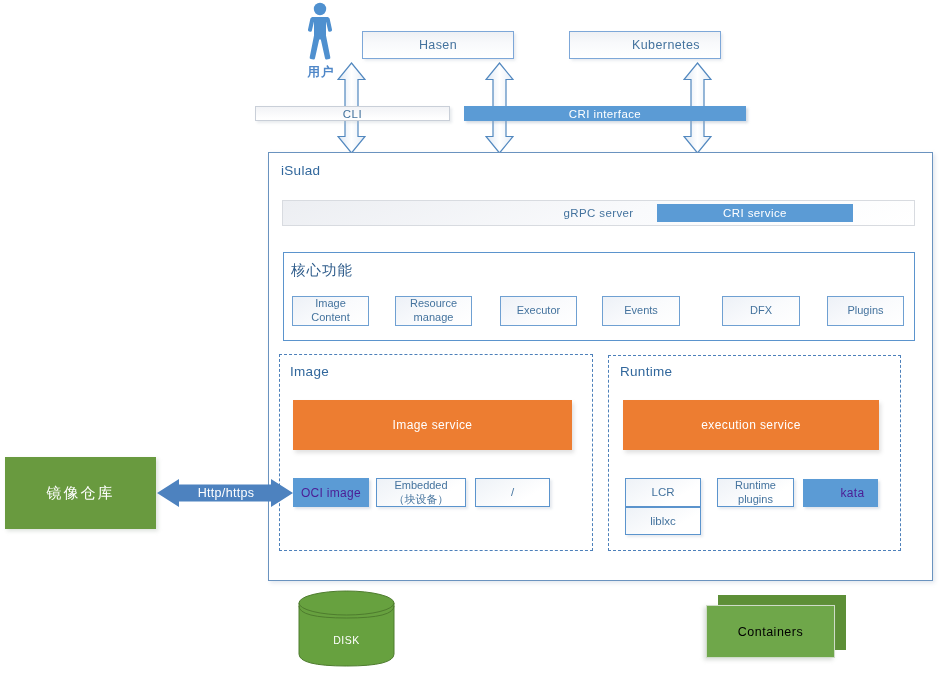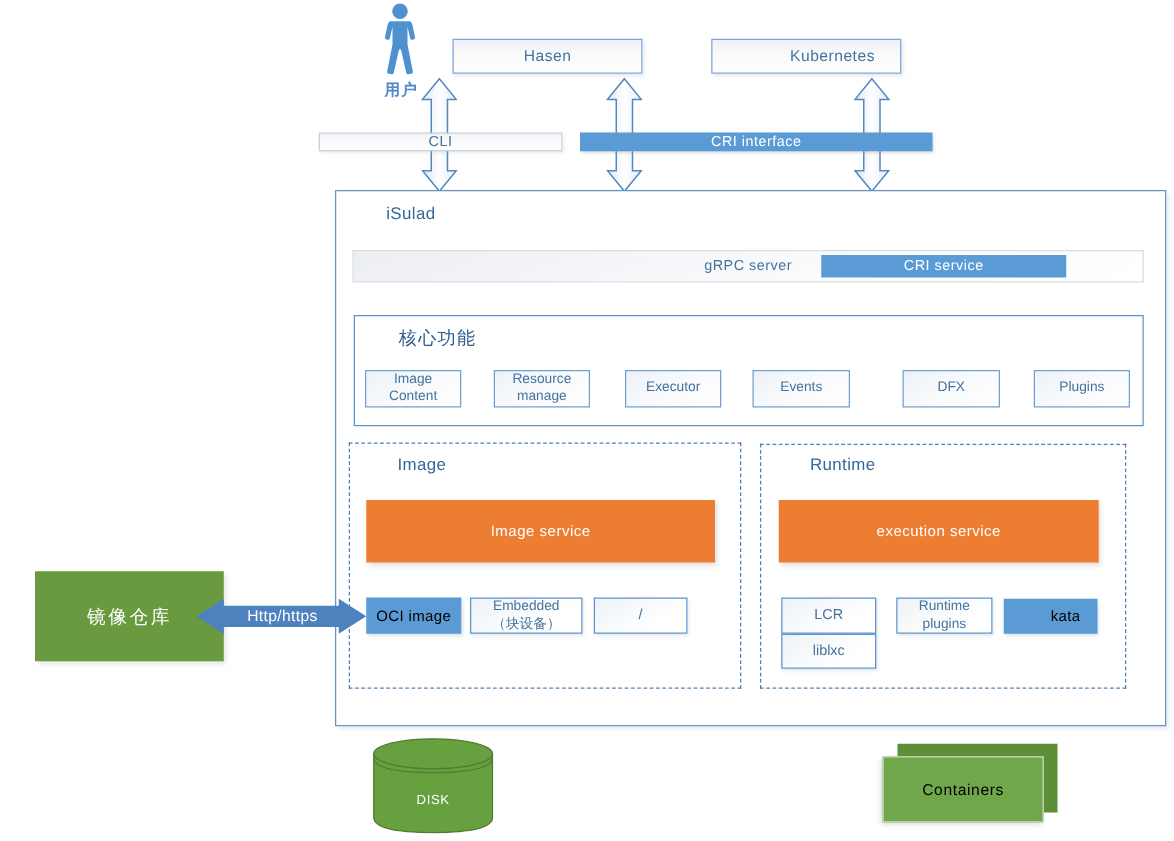--- a/index.html
+++ b/index.html
@@ -29,21 +29,21 @@
   .bluebar{
     background:#5b9bd5;color:#ffffff;font-size:11.5px;letter-spacing:.4px;
     box-shadow:1.5px 1.5px 2.5px rgba(150,165,185,.4);
   }
 
   
   .outer{
     border:1.5px solid #6a93bf;background:#ffffff;
     box-shadow:2px 2px 4px rgba(175,190,210,.35);
   }
-  .sectitle{color:#31679c;font-size:13.5px;letter-spacing:.3px;margin-left:28px;}
+  .sectitle{color:#31679c;font-size:13.5px;letter-spacing:.3px;}
 
   
   .grpcbar{
     border:1px solid #d8dbe0;
     background:linear-gradient(160deg,#eceef2 0%,#f9fafc 55%,#ffffff 100%);
     color:#44739e;font-size:11.5px;letter-spacing:.4px;
   }
 
   
   .corebox{border:1.3px solid #5b94cd;background:#ffffff;}
@@ -55,21 +55,21 @@
 
   
   .dashbox{border:1.4px dashed #4d80ba;background:transparent;}
 
   
   .orange{
     background:#ed7d31;color:#ffffff;font-size:12px;letter-spacing:.4px;
     box-shadow:2px 2.5px 4px rgba(190,190,190,.45);
   }
   .bluechip{
-    background:#5b9bd5;color:#000000;font-size:12px;letter-spacing:.3px;
+    background:#5b9bd5;color:#4c1d95;font-size:12px;letter-spacing:.3px;
     box-shadow:1.5px 1.5px 2.5px rgba(160,175,195,.35);
   }
   .whitechip{
     border:1.2px solid #5b94cd;
     background:linear-gradient(150deg,#eef2f7 0%,#ffffff 70%);
     color:#44739e;font-size:11.5px;line-height:1.25;
     box-shadow:1.5px 1.5px 2.5px rgba(170,182,198,.3);
   }
 
   
@@ -172,21 +172,21 @@
   <div class="abs sectitle" style="left:620px;top:364px;">Runtime</div>
   <div class="abs ctr orange" style="left:623px;top:400px;width:256px;height:50px;">
     <span>execution service</span>
   </div>
   <div class="abs ctr whitechip" style="left:625px;top:478px;width:76px;height:29px;">LCR</div>
   <div class="abs ctr whitechip" style="left:625px;top:507px;width:76px;height:28px;">liblxc</div>
   <div class="abs ctr whitechip" style="left:717px;top:478px;width:77px;height:29px;white-space:pre-line;font-size:11px;">Runtime
 plugins</div>
   <div class="abs ctr bluechip" style="left:803px;top:479px;width:75px;height:28px;padding-left:24px;">kata</div>
 
-  <div class="abs ctr greenbox" style="left:5px;top:457px;width:151px;height:72px;margin-left:23px;">镜像仓库</div>
+  <div class="abs ctr greenbox" style="left:5px;top:457px;width:151px;height:72px;">镜像仓库</div>
 
   <svg class="abs" style="left:156px;top:478px;" width="138" height="30" viewBox="0 0 138 30">
     <path d="M1,15 L23,1 L23,6.5 L115,6.5 L115,1 L137,15 L115,29 L115,23.5 L23,23.5 L23,29 Z" fill="#4d82bf"></path>
   </svg>
   <div class="abs ctr arrowlabel" style="left:176px;top:485px;width:100px;height:16px;">Http/https</div>
 
   <svg class="abs" style="left:298px;top:590px;" width="97" height="77" viewBox="0 0 97 77">
     <path d="M1,13 L1,64 Q1,76 48.5,76 Q96,76 96,64 L96,13 Z" fill="#67a13f" stroke="#4e7c2e" stroke-width="1"></path>
     <ellipse cx="48.5" cy="13" rx="47.5" ry="12" fill="#67a13f" stroke="#4e7c2e" stroke-width="1"></ellipse>
     <path d="M1,16 Q1,28 48.5,28 Q96,28 96,16" fill="none" stroke="#4e7c2e" stroke-width="1"></path>

